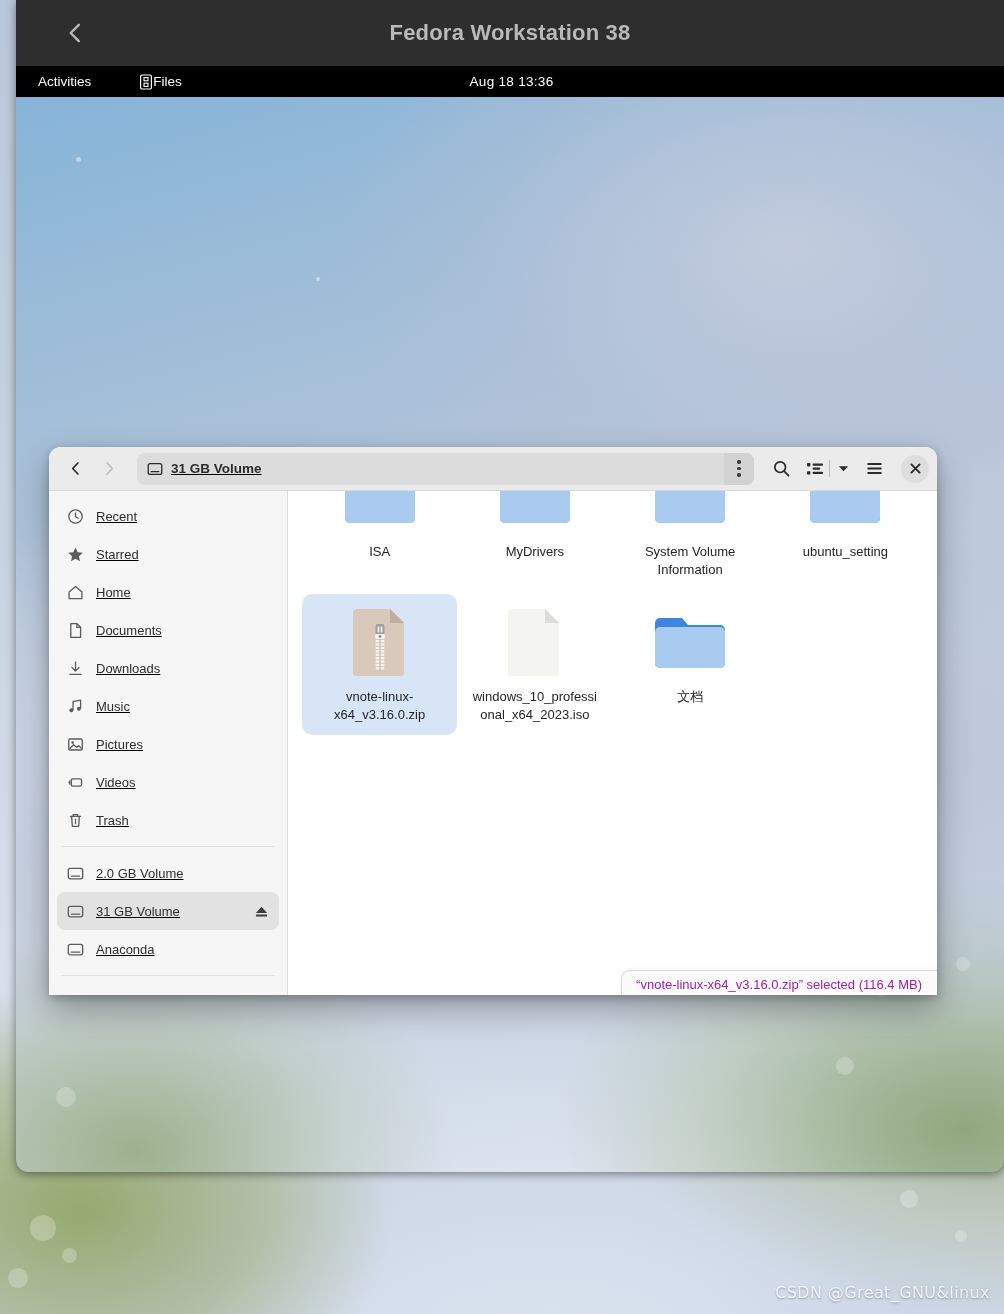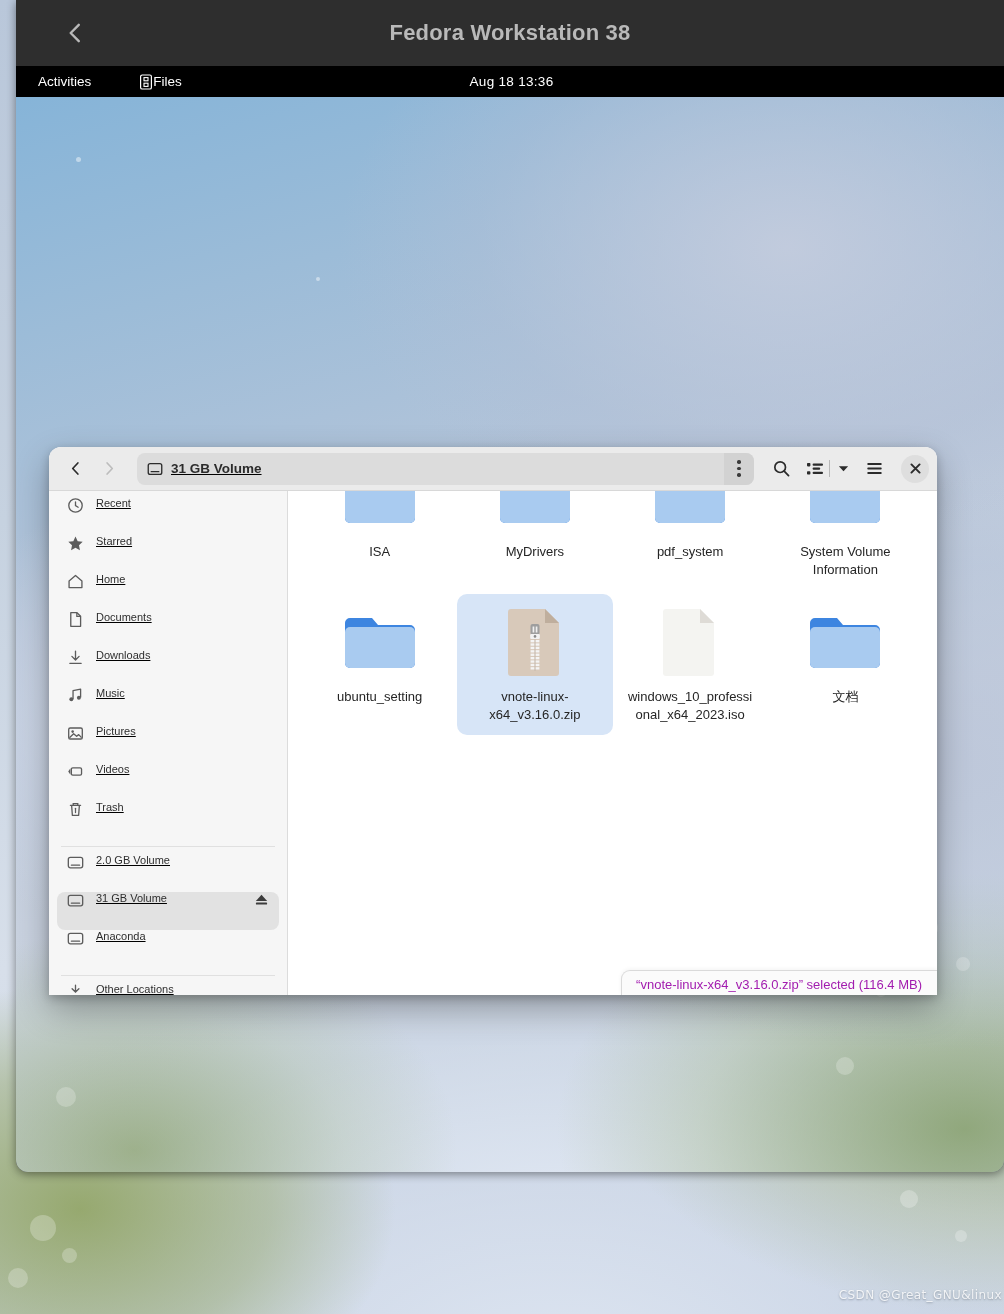--- a/index.html
+++ b/index.html
@@ -199,23 +199,23 @@
     padding-top: 6px;
     overflow: hidden;
     position: relative;
   }
   .sb-item {
     height: 38px;
     margin: 0 8px;
     padding-left: 10px;
     border-radius: 8px;
     display: flex;
-    align-items: flex-start;
+    align-items: center;
     gap: 12px;
-    font-size: 11px;
+    font-size: 13px;
     color: #2e2e2e;
     cursor: pointer;
   }
   .sb-item.selected { background: #e2e2e2; }
   .sb-icon { width: 17px; height: 17px; flex: 0 0 17px; display:block; }
   .sb-label { flex: 1 1 auto; white-space: nowrap; overflow: hidden; }
   .sb-eject { width: 15px; height: 15px; margin-right: 10px; flex: 0 0 15px; cursor: pointer; }
   .sb-sep { height: 1px; background: #e0e0e0; margin: 7px 12px; }
 
   .content {
@@ -265,23 +265,23 @@
     padding: 6px 15px 3px 14px;
     font-size: 13px;
     color: #a21caf;
     white-space: nowrap;
     box-shadow: 0 -1px 4px rgba(0,0,0,0.05);
   }
 
   
   .watermark {
     position: absolute;
-    right: 2px;
+    right: 14px;
     bottom: 12px;
-    font-size: 12px;
+    font-size: 16px;
     color: rgba(255,255,255,0.82);
     letter-spacing: .4px;
     text-shadow: 0 1px 2px rgba(90,100,115,0.55);
     font-family: "DejaVu Sans", sans-serif;
   }
 </style>
 </head>
 <body>
 
 <div id="page">
@@ -535,29 +535,20 @@
               <div class="cell">
                 <div class="cell-icon">
                   <svg width="78" height="78" viewBox="0 0 78 78">
                     <path d="M9 16 h22 l6 7 h32 a5 5 0 0 1 5 5 v33 a5 5 0 0 1 -5 5 h-60 a5 5 0 0 1 -5 -5 v-40 a5 5 0 0 1 5 -5 z" fill="#3d85e0"></path>
                     <path d="M9 25 h60 a5 5 0 0 1 5 5 v31 a5 5 0 0 1 -5 5 h-60 a5 5 0 0 1 -5 -5 v-31 a5 5 0 0 1 5 -5 z" fill="#a9cbf0"></path>
                   </svg>
                 </div>
                 <div class="cell-label">MyDrivers</div>
               </div>
 
-              <div class="cell">
-                <div class="cell-icon">
-                  <svg width="78" height="78" viewBox="0 0 78 78">
-                    <path d="M9 16 h22 l6 7 h32 a5 5 0 0 1 5 5 v33 a5 5 0 0 1 -5 5 h-60 a5 5 0 0 1 -5 -5 v-40 a5 5 0 0 1 5 -5 z" fill="#3d85e0"></path>
-                    <path d="M9 25 h60 a5 5 0 0 1 5 5 v31 a5 5 0 0 1 -5 5 h-60 a5 5 0 0 1 -5 -5 v-31 a5 5 0 0 1 5 -5 z" fill="#a9cbf0"></path>
-                  </svg>
-                </div>
-                <div class="cell-label">pdf_system</div>
-              </div>
 
               <div class="cell">
                 <div class="cell-icon">
                   <svg width="78" height="78" viewBox="0 0 78 78">
                     <path d="M9 16 h22 l6 7 h32 a5 5 0 0 1 5 5 v33 a5 5 0 0 1 -5 5 h-60 a5 5 0 0 1 -5 -5 v-40 a5 5 0 0 1 5 -5 z" fill="#3d85e0"></path>
                     <path d="M9 25 h60 a5 5 0 0 1 5 5 v31 a5 5 0 0 1 -5 5 h-60 a5 5 0 0 1 -5 -5 v-31 a5 5 0 0 1 5 -5 z" fill="#a9cbf0"></path>
                   </svg>
                 </div>
                 <div class="cell-label">System Volume Information</div>
               </div>

